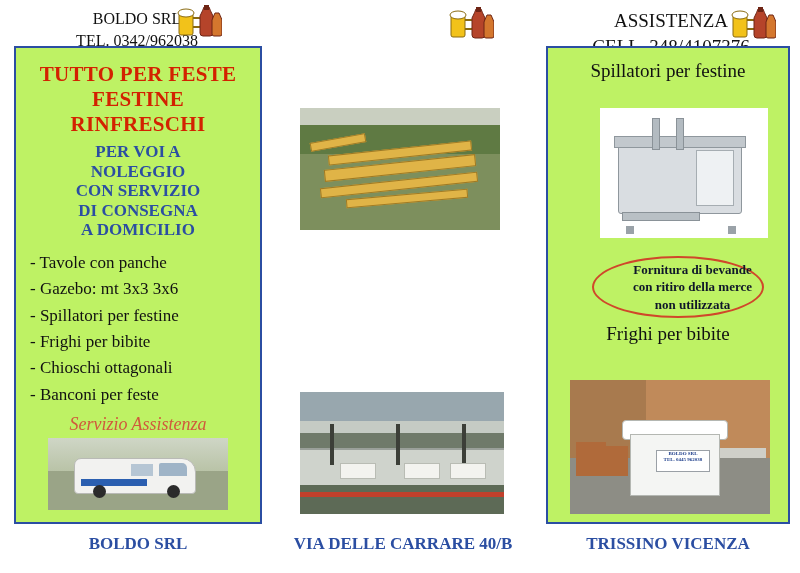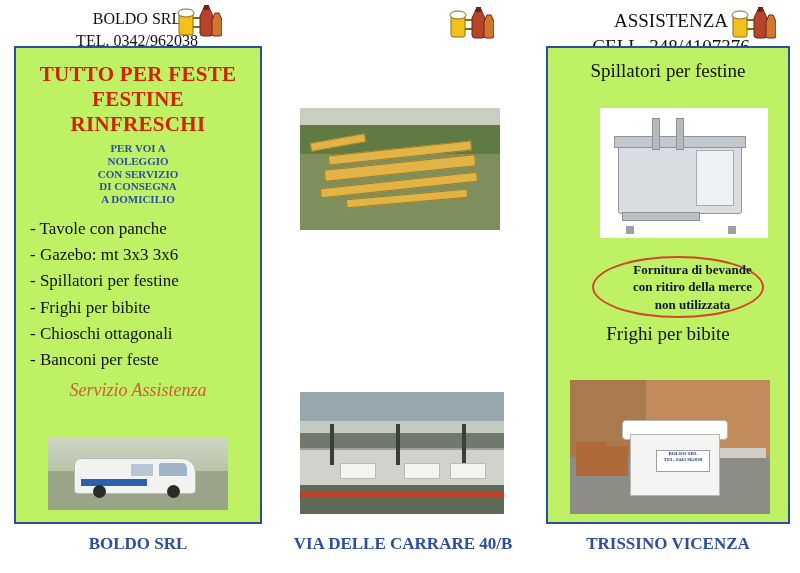--- a/index.html
+++ b/index.html
@@ -78,21 +78,21 @@
     font-weight: bold;
     font-size: 21px;
     line-height: 1.18;
     margin-top: 14px;
     letter-spacing: .3px;
   }
   .p1-sub {
     text-align: center;
     color: #2b4ea2;
     font-weight: bold;
-    font-size: 11px;
+    font-size: 17px;
     line-height: 1.15;
     margin-top: 6px;
   }
   .p1-list {
     margin: 10px 0 0 14px;
     color: #111;
     font-size: 17px;
     line-height: 1.55;
   }
   .p1-assist {

